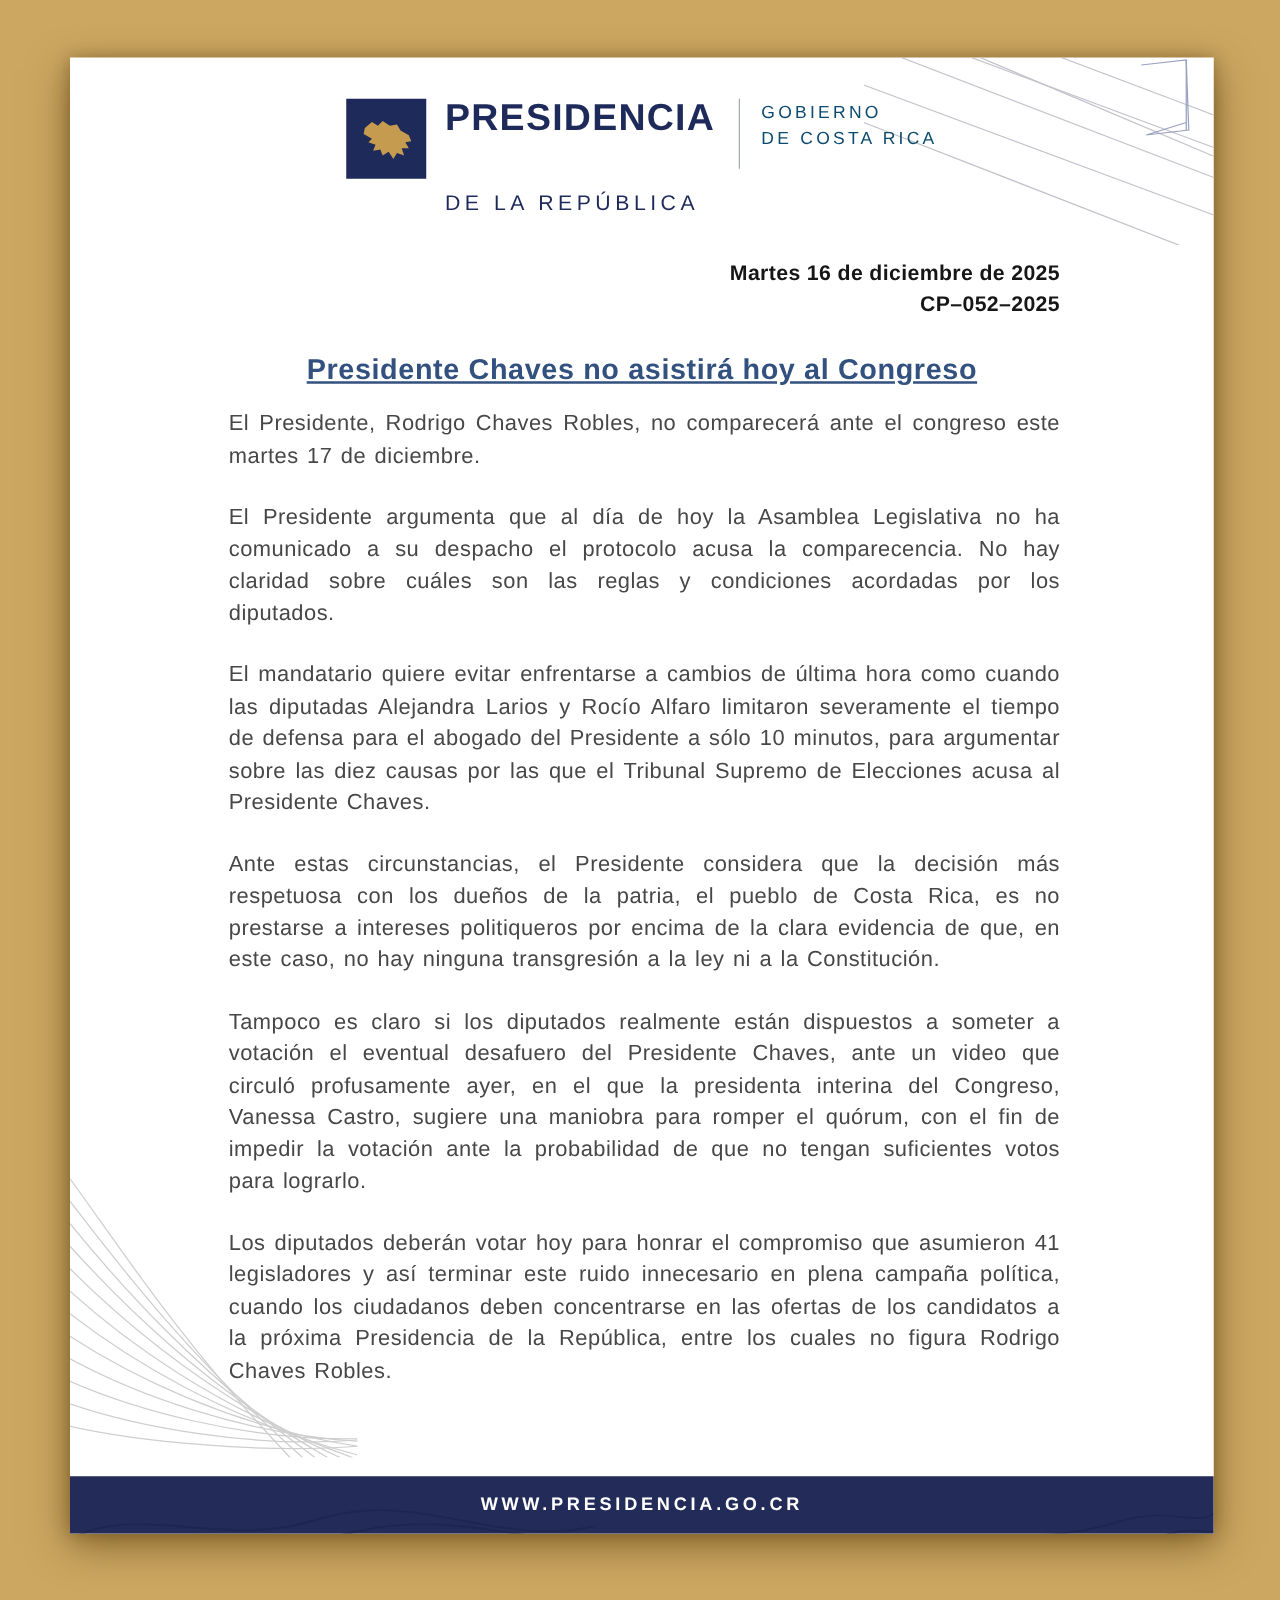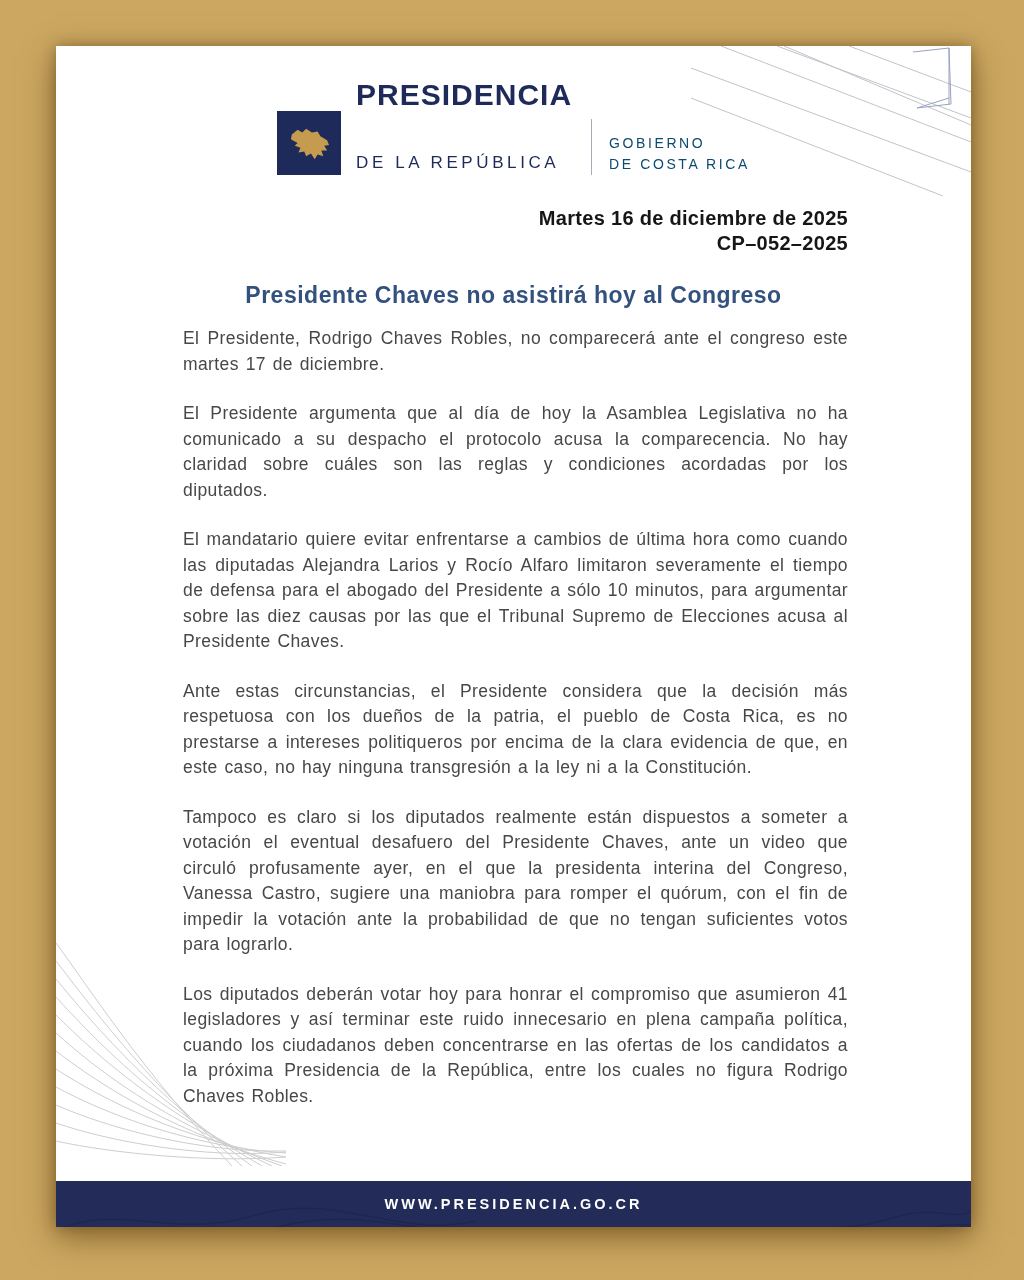--- a/index.html
+++ b/index.html
@@ -26,21 +26,21 @@
   }
 
   .deco-tr { position: absolute; top: 0; right: 0; pointer-events: none; }
   .deco-bl { position: absolute; left: 0; bottom: 61px; pointer-events: none; }
 
   .logo-row {
     position: relative;
     margin-top: 33px;
     display: flex;
     justify-content: center;
-    align-items: flex-end;
+    align-items: flex-start;
   }
   .logo-square {
     width: 64px;
     height: 64px;
     background: #1E2B5A;
     display: flex;
     align-items: center;
     justify-content: center;
     flex: 0 0 auto;
   }
@@ -69,35 +69,36 @@
     font-size: 14px;
     color: #0c4a6e;
     letter-spacing: 2.6px;
     line-height: 21px;
   }
 
   .date-block {
     margin-top: 31px;
     padding-right: 123px;
     text-align: right;
-    font-size: 20px;
+    font-size: 17px;
     font-weight: bold;
     line-height: 25px;
     letter-spacing: 0.3px;
     color: #161616;
     padding-left: 33px;
   }
 
   .title {
     margin-top: 26px;
     text-align: center;
     font-size: 23px;
     font-weight: bold;
     letter-spacing: 0.5px;
     color: #33517F;
+    text-decoration: underline;
   }
 
   .body-text {
     margin-top: 17px;
     padding: 0 123px 0 127px;
     font-size: 17.5px;
     line-height: 25.5px;
     letter-spacing: 0.4px;
     word-spacing: 1.5px;
     color: #474747;

